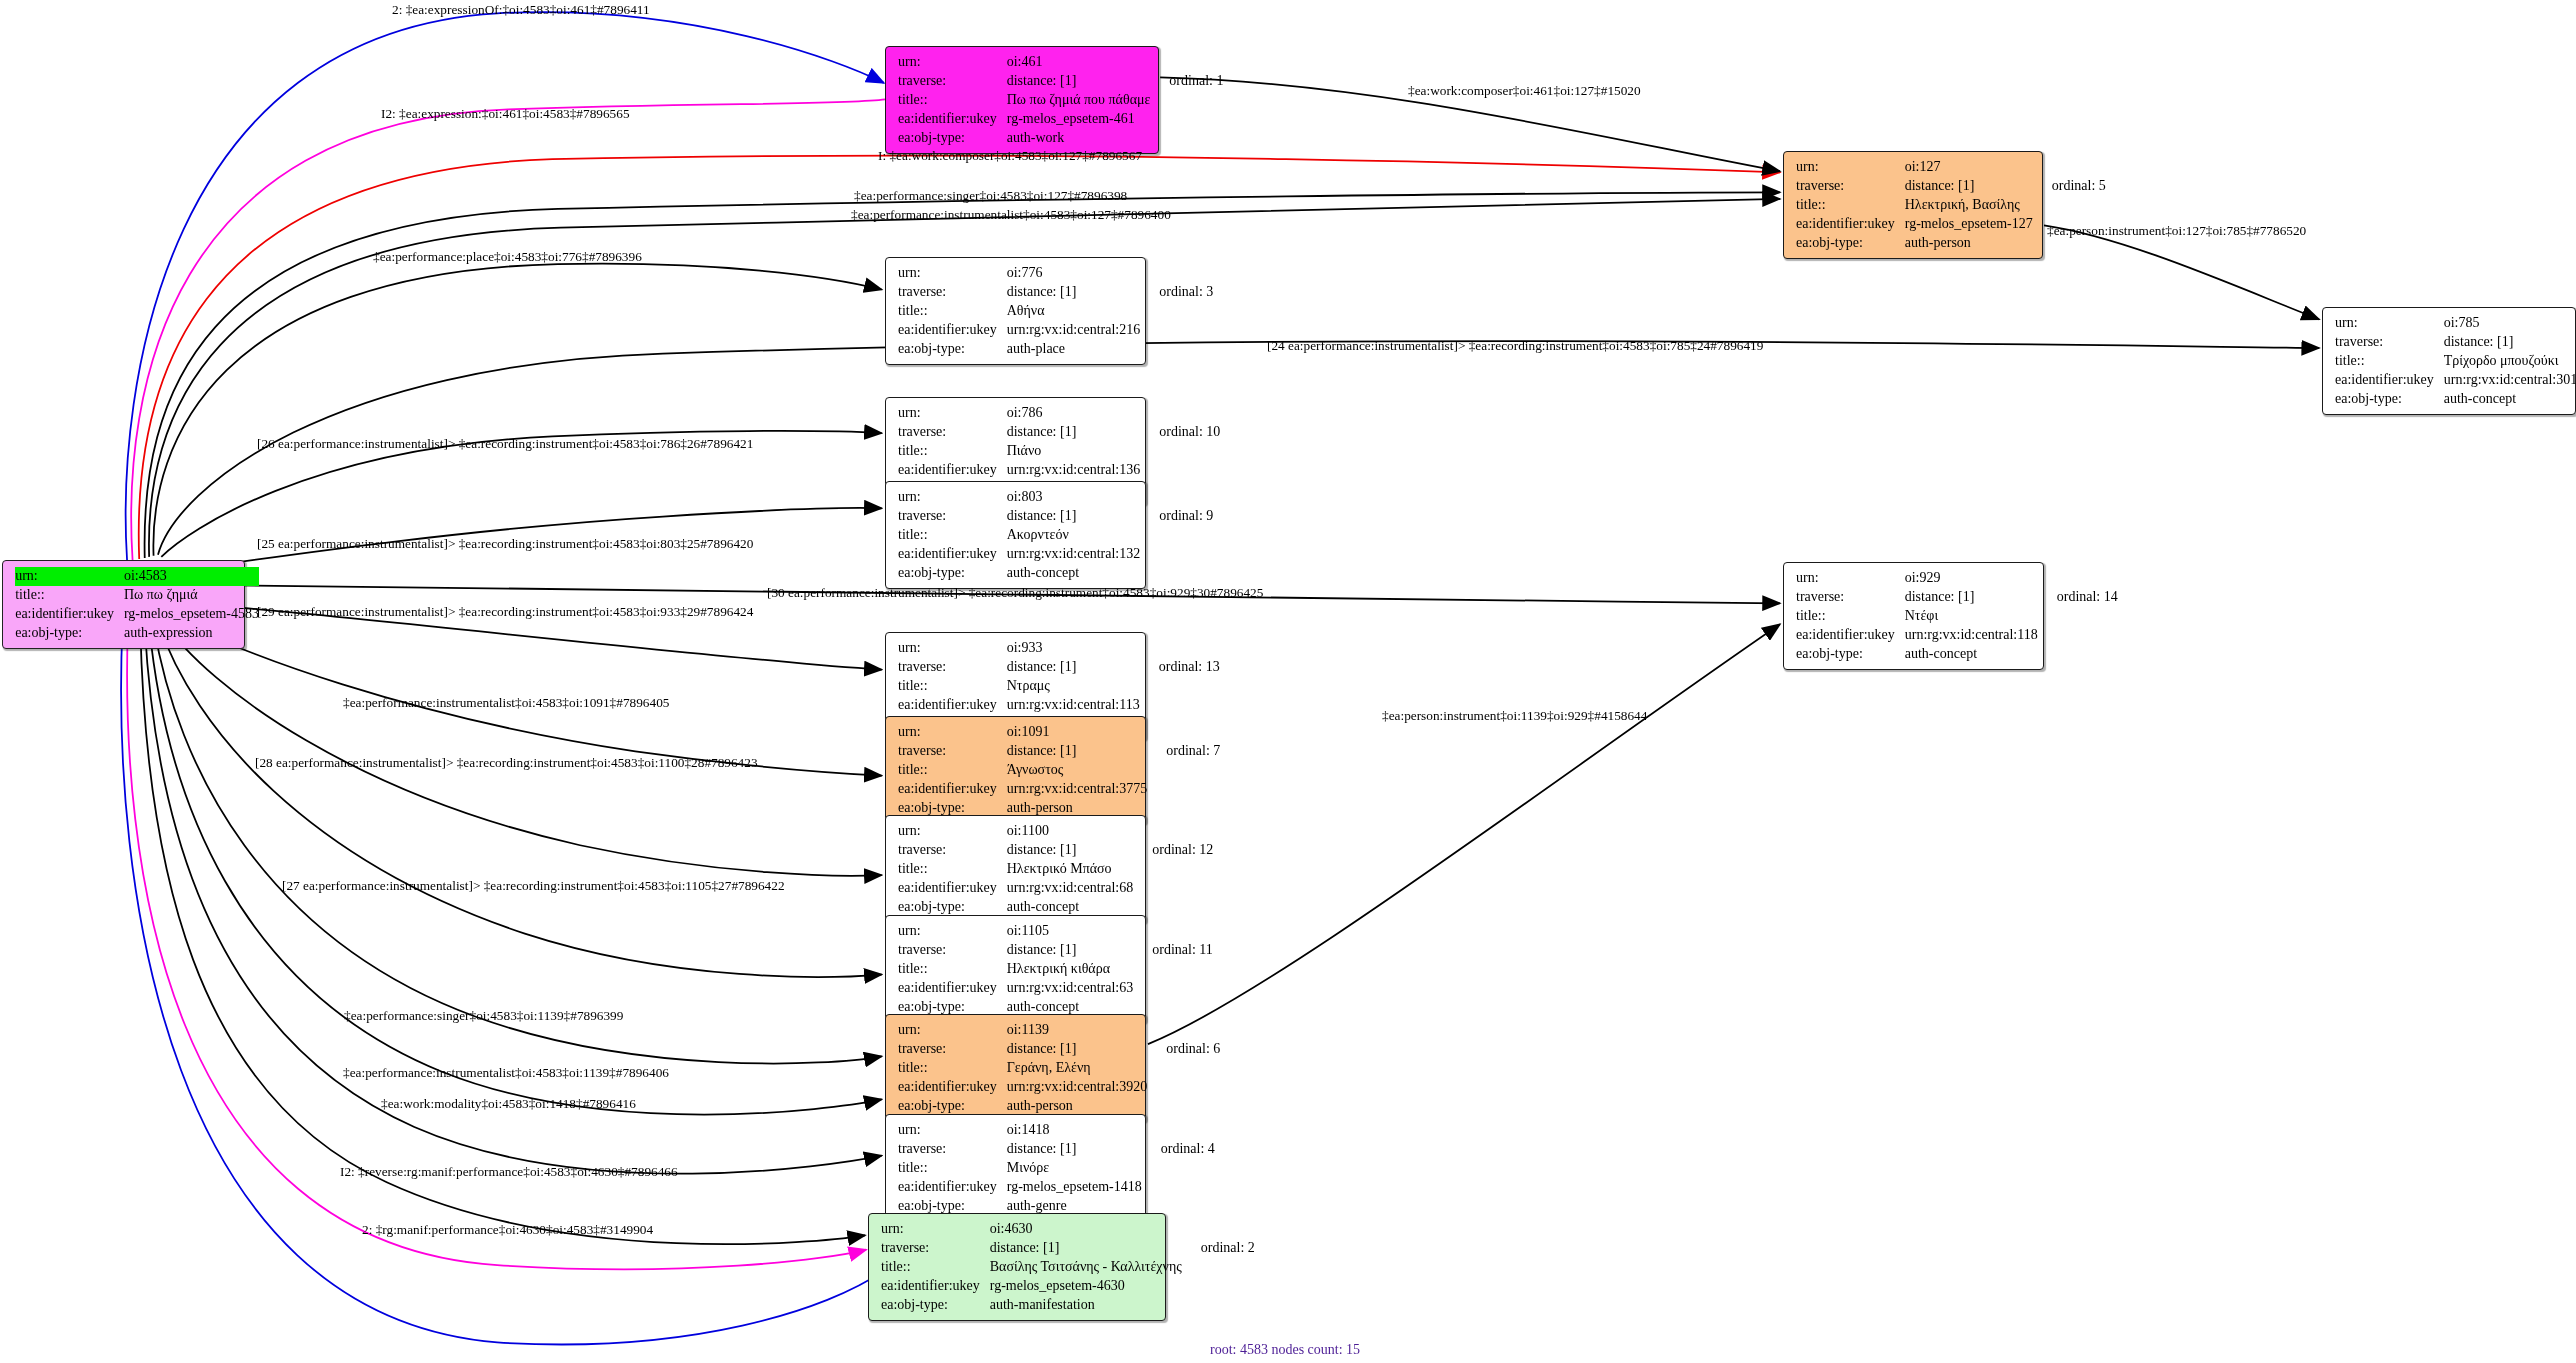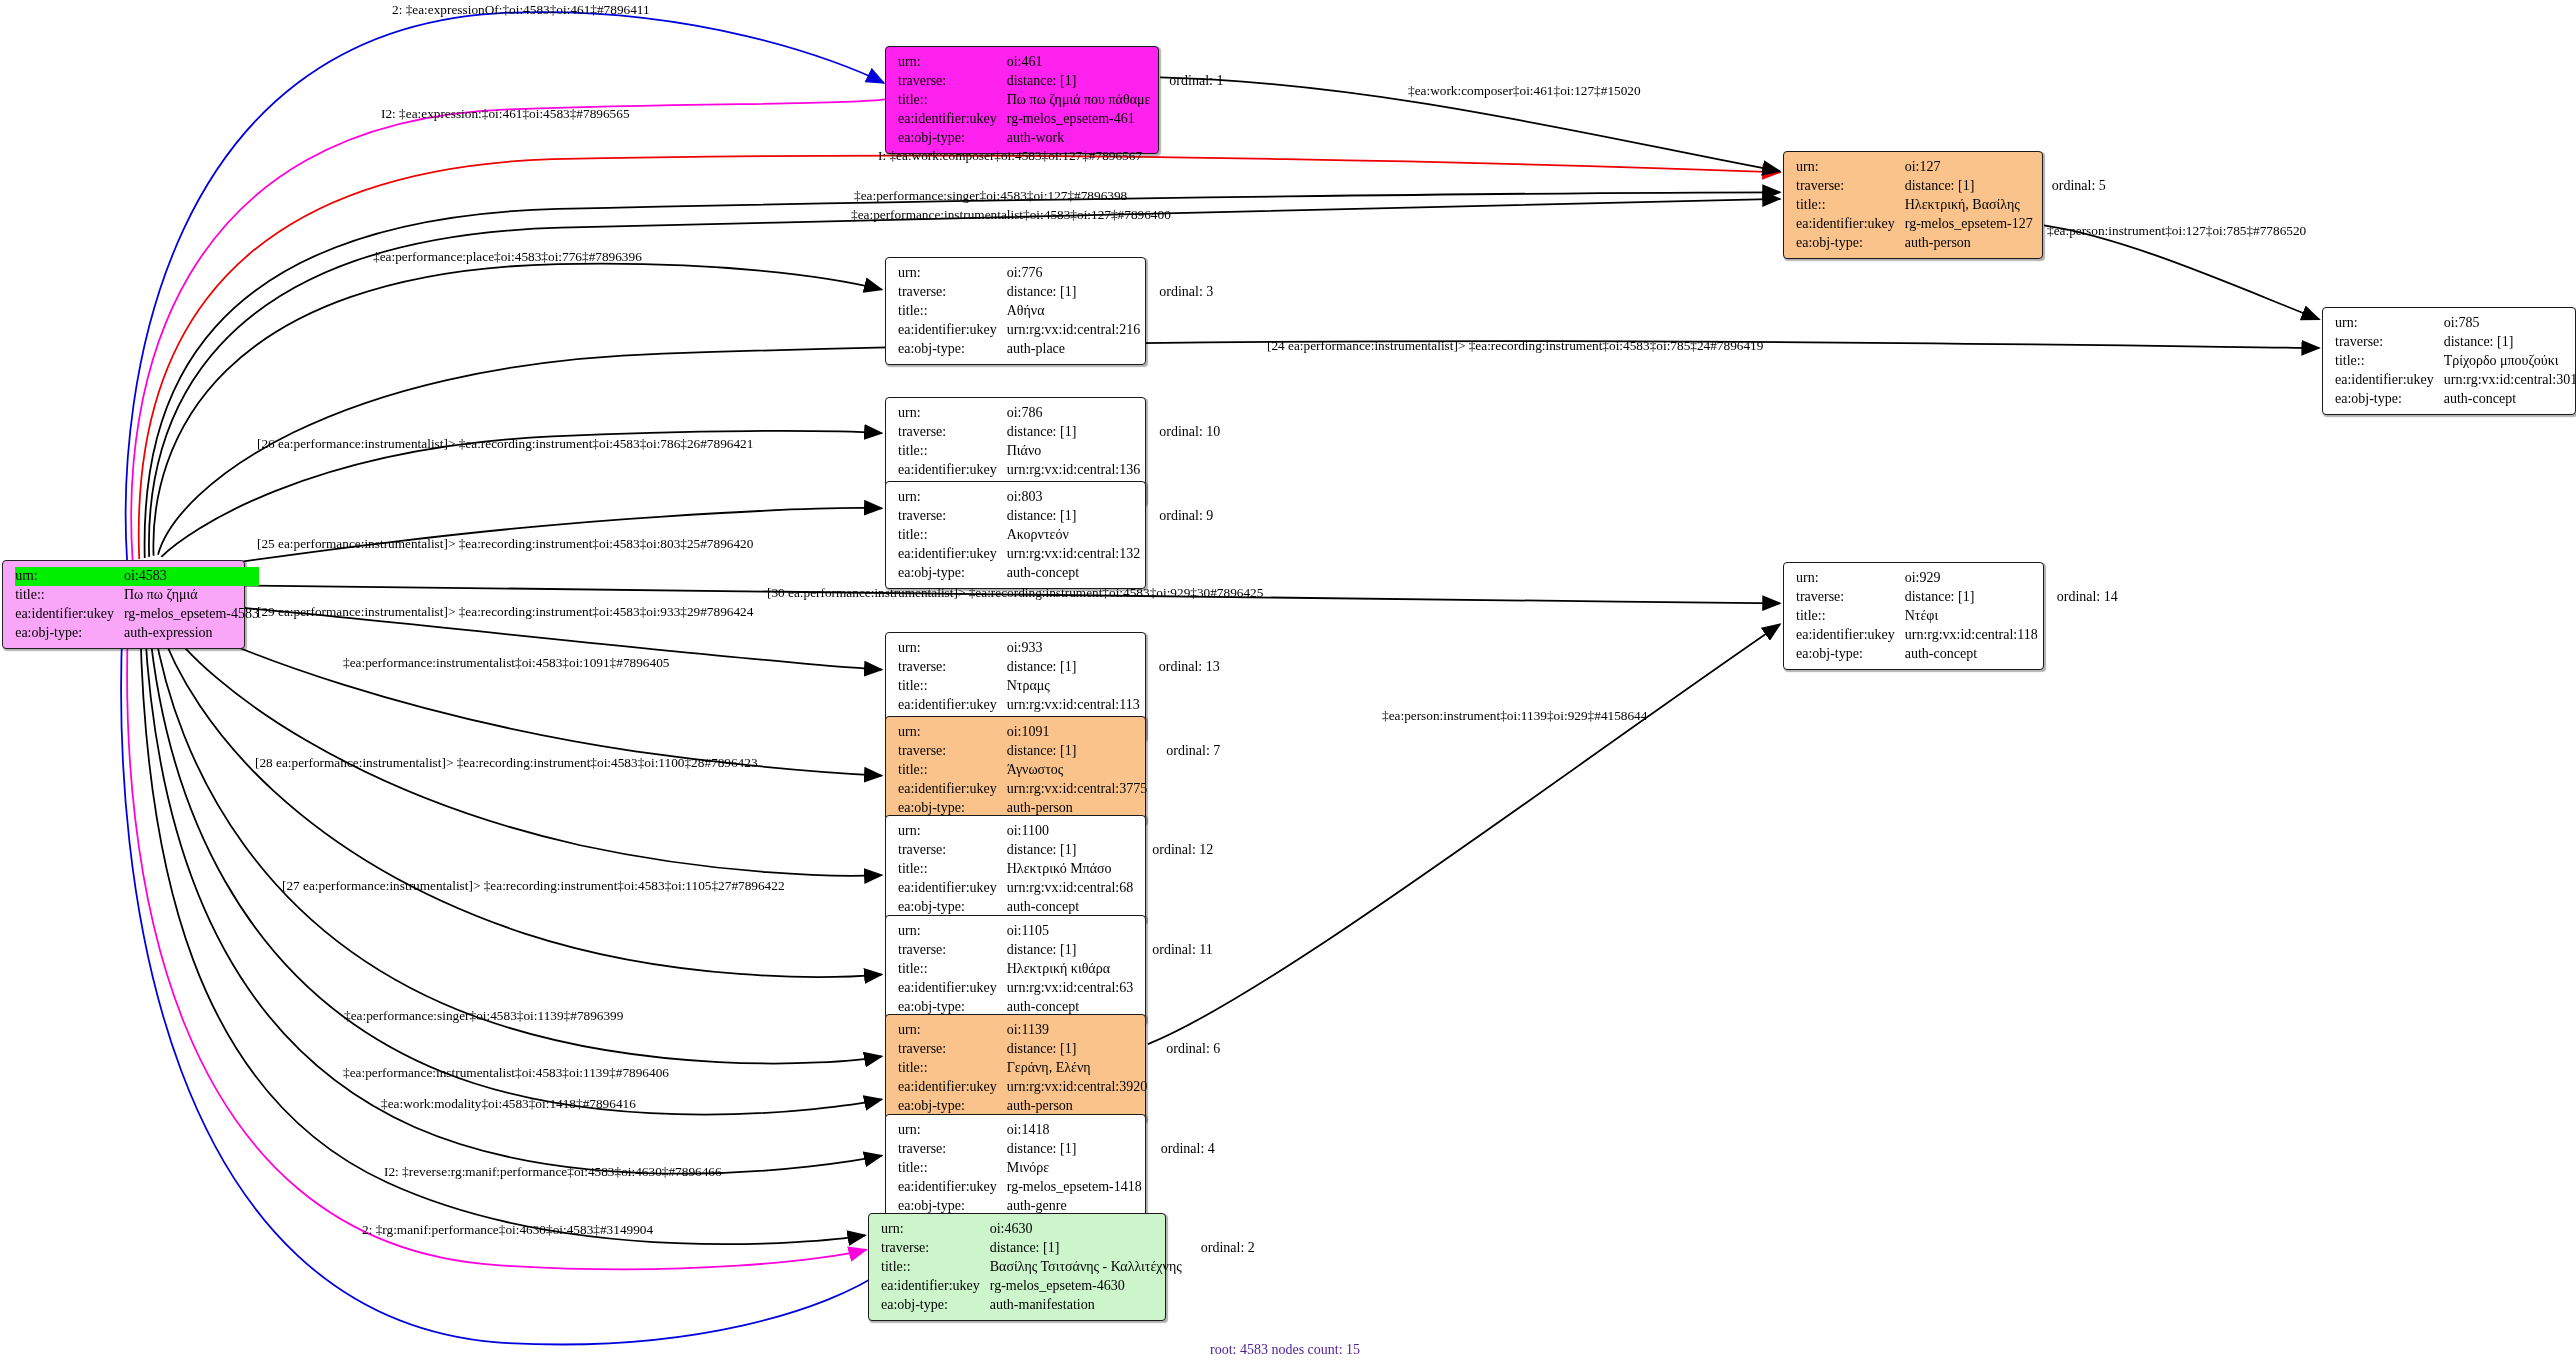--- a/index.html
+++ b/index.html
@@ -610,26 +610,26 @@
       <div class="edge-label" style="left: 878px; top: 149px;">I: ‡ea:work:composer‡oi:4583‡oi:127‡#7896567</div>
       <div class="edge-label" style="left: 854px; top: 189px;">‡ea:performance:singer‡oi:4583‡oi:127‡#7896398</div>
       <div class="edge-label" style="left: 851px; top: 208px;">‡ea:performance:instrumentalist‡oi:4583‡oi:127‡#7896400</div>
       <div class="edge-label" style="left: 373px; top: 250px;">‡ea:performance:place‡oi:4583‡oi:776‡#7896396</div>
       <div class="edge-label" style="left: 2047px; top: 224px;">‡ea:person:instrument‡oi:127‡oi:785‡#7786520</div>
       <div class="edge-label" style="left: 1267px; top: 339px;">[24 ea:performance:instrumentalist]&gt; ‡ea:recording:instrument‡oi:4583‡oi:785‡24#7896419</div>
       <div class="edge-label" style="left: 257px; top: 437px;">[26 ea:performance:instrumentalist]&gt; ‡ea:recording:instrument‡oi:4583‡oi:786‡26#7896421</div>
       <div class="edge-label" style="left: 257px; top: 537px;">[25 ea:performance:instrumentalist]&gt; ‡ea:recording:instrument‡oi:4583‡oi:803‡25#7896420</div>
       <div class="edge-label" style="left: 767px; top: 586px;">[30 ea:performance:instrumentalist]&gt; ‡ea:recording:instrument‡oi:4583‡oi:929‡30#7896425</div>
       <div class="edge-label" style="left: 257px; top: 605px;">[29 ea:performance:instrumentalist]&gt; ‡ea:recording:instrument‡oi:4583‡oi:933‡29#7896424</div>
-      <div class="edge-label" style="left: 343px; top: 656px;">‡ea:performance:instrumentalist‡oi:4583‡oi:1091‡#7896405</div>
+      <div class="edge-label" style="left: 343px; top: 696px;">‡ea:performance:instrumentalist‡oi:4583‡oi:1091‡#7896405</div>
       <div class="edge-label" style="left: 1382px; top: 709px;">‡ea:person:instrument‡oi:1139‡oi:929‡#4158644</div>
       <div class="edge-label" style="left: 255px; top: 756px;">[28 ea:performance:instrumentalist]&gt; ‡ea:recording:instrument‡oi:4583‡oi:1100‡28#7896423</div>
       <div class="edge-label" style="left: 255px; top: 879px; margin-left: 27px;">[27 ea:performance:instrumentalist]&gt; ‡ea:recording:instrument‡oi:4583‡oi:1105‡27#7896422</div>
       <div class="edge-label" style="left: 344px; top: 965px; margin-top: 44px;">‡ea:performance:singer‡oi:4583‡oi:1139‡#7896399</div>
       <div class="edge-label" style="left: 343px; top: 1034px; margin-top: 32px;">‡ea:performance:instrumentalist‡oi:4583‡oi:1139‡#7896406</div>
       <div class="edge-label" style="left: 381px; top: 1097px;">‡ea:work:modality‡oi:4583‡oi:1418‡#7896416</div>
-      <div class="edge-label" style="left: 340px; top: 1165px; margin-left: 44px;">I2: ‡reverse:rg:manif:performance‡oi:4583‡oi:4630‡#7896466</div>
+      <div class="edge-label" style="left: 340px; top: 1165px;">I2: ‡reverse:rg:manif:performance‡oi:4583‡oi:4630‡#7896466</div>
       <div class="edge-label" style="left: 362px; top: 1223px;">2: ‡rg:manif:performance‡oi:4630‡oi:4583‡#3149904</div>
     </div>
 
   <div class="footer" style="left:1210px; top:1342px;">root: 4583 nodes count: 15</div>
 </div>
 
 
 </body></html>

